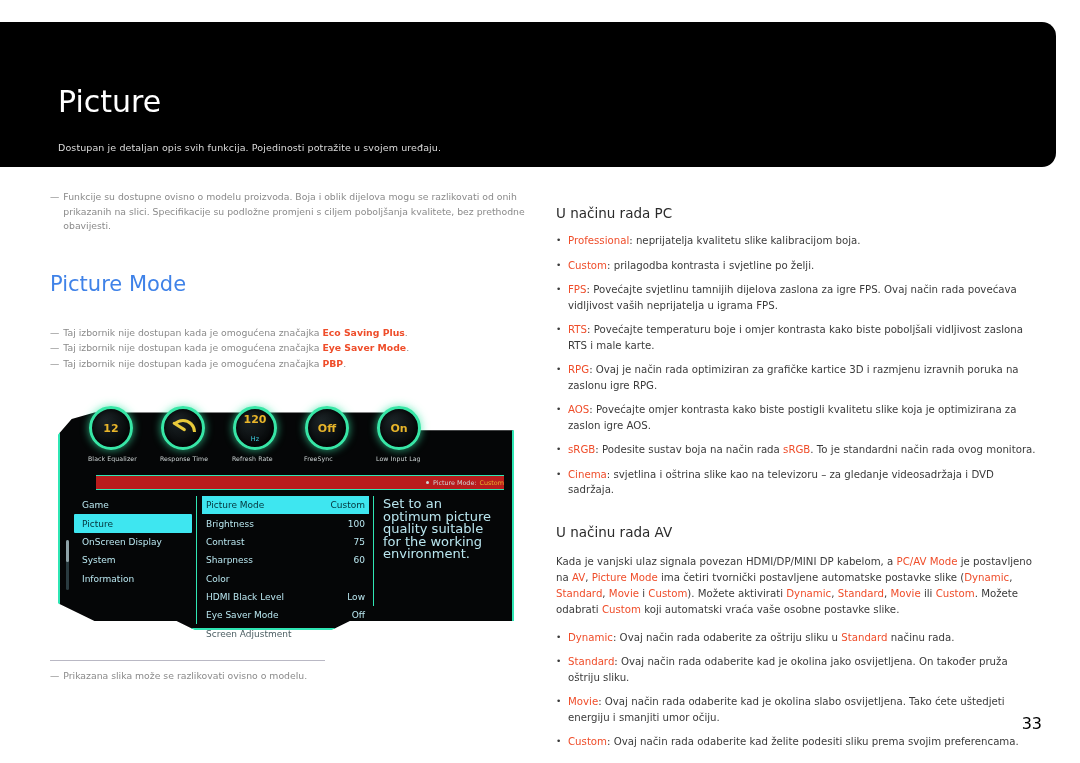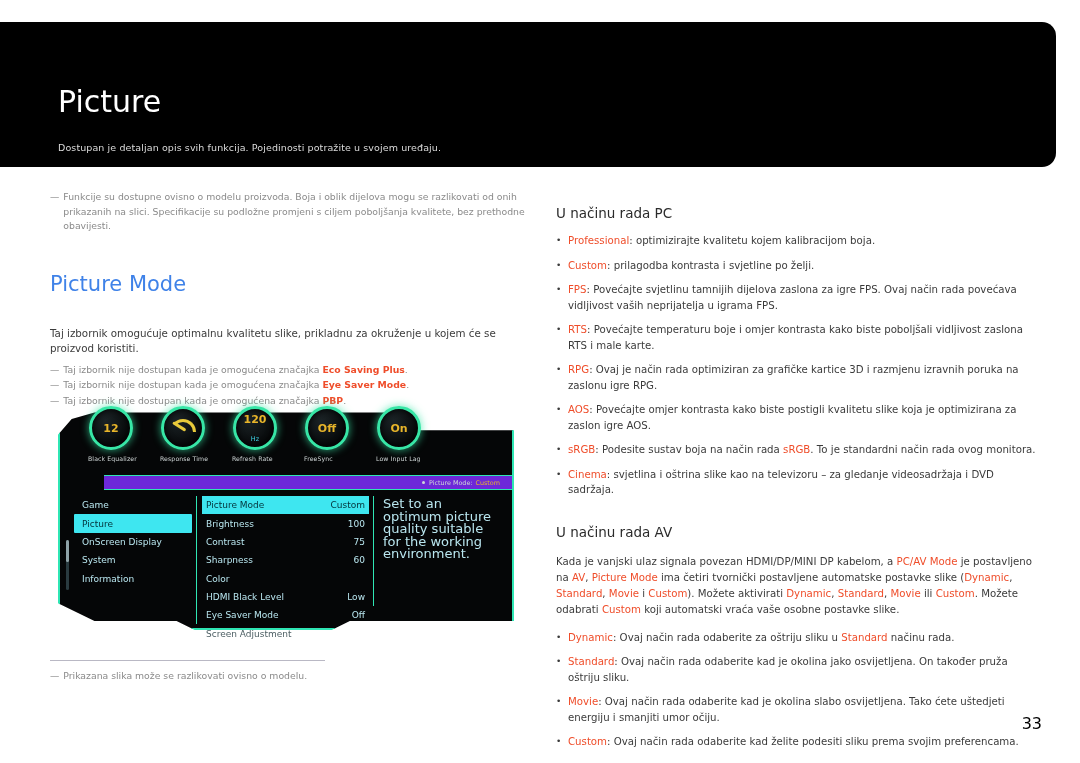--- a/index.html
+++ b/index.html
@@ -120,27 +120,27 @@
   }
   .needle {
     position:absolute; left:3px; top:4px;
     width:15px; height:2.6px; background:#e8c93a;
     transform:rotate(32deg); transform-origin:left center;
     border-radius:2px;
   }
 
   
   .osd-status {
-    position:absolute; left:46px; top:67px;
+    position:absolute; left:38px; top:67px;
     width:408px; height:15px;
     border-top:1.4px solid #2fe6b4;
     border-bottom:1.4px solid #2fe6b4;
     display:flex; align-items:center; justify-content:flex-end;
-    padding-right:12px;
-    background:#6d28d9;
+    padding-right:0;
+    background:#b91c1c;
   }
   .status-dot {
     width:3px; height:3px; border-radius:50%;
     background:#cfd6d6; margin-right:4px;
   }
   .status-lbl { font-size:6.4px; color:#cfd6d6; }
   .status-val { font-size:6.4px; color:#e8b52a; margin-left:3px; }
 
   
   .pane-menu {
@@ -237,21 +237,20 @@
 
 <div class="left-col">
 
   <div class="note-line">
     <span class="note-dash">—</span>
     <span class="note-body">Funkcije su dostupne ovisno o modelu proizvoda. Boja i oblik dijelova mogu se razlikovati od onih prikazanih na slici. Specifikacije su podložne promjeni s ciljem poboljšanja kvalitete, bez prethodne obavijesti.</span>
   </div>
 
   <div class="sec-title">Picture Mode</div>
 
-  <div class="para">Taj izbornik omogućuje optimalnu kvalitetu slike, prikladnu za okruženje u kojem će se proizvod koristiti.</div>
 
   <div class="note-line">
     <span class="note-dash">—</span>
     <span class="note-body"><span>Taj izbornik nije dostupan kada je omogućena značajka </span><span class="hl-redb">Eco Saving Plus</span><span>.</span></span>
   </div>
   <div class="note-line">
     <span class="note-dash">—</span>
     <span class="note-body"><span>Taj izbornik nije dostupan kada je omogućena značajka </span><span class="hl-redb">Eye Saver Mode</span><span>.</span></span>
   </div>
   <div class="note-line">
@@ -370,21 +369,21 @@
   <span class="note-dash">—</span>
   <span class="note-body">Prikazana slika može se razlikovati ovisno o modelu.</span>
 </div>
 
 <div class="right-col">
 
   <div class="sub-head">U načinu rada PC</div>
 
   <div class="bullet">
     <span class="bullet-dot">•</span>
-    <span class="bullet-body"><span class="hl-red">Professional</span><span>: optimizirajte kvalitetu kojem kalibracijom boja.</span></span>
+    <span class="bullet-body"><span class="hl-red">Professional</span><span>: neprijatelja kvalitetu slike kalibracijom boja.</span></span>
   </div>
   <div class="bullet">
     <span class="bullet-dot">•</span>
     <span class="bullet-body"><span class="hl-red">Custom</span><span>: prilagodba kontrasta i svjetline po želji.</span></span>
   </div>
   <div class="bullet">
     <span class="bullet-dot">•</span>
     <span class="bullet-body"><span class="hl-red">FPS</span><span>: Povećajte svjetlinu tamnijih dijelova zaslona za igre FPS. Ovaj način rada povećava vidljivost vaših neprijatelja u igrama FPS.</span></span>
   </div>
   <div class="bullet">

